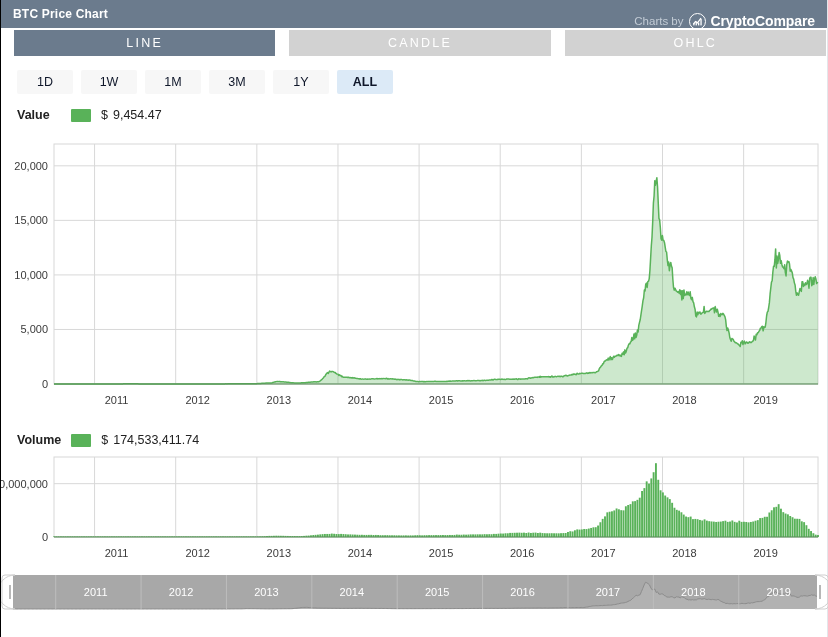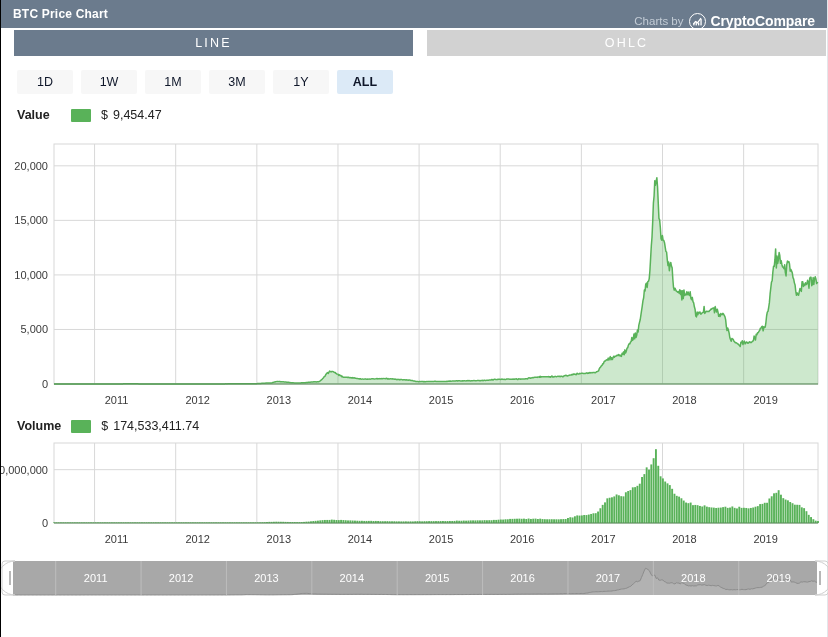--- a/index.html
+++ b/index.html
@@ -103,20 +103,23 @@
           <rect x="8.4" y="3" width="1.3" height="6.4" fill="#ffffff"></rect>
         </svg>
       </span>
       <span class="logo-word">CryptoCompare</span>
     </div>
   </div>
 
   <div class="tabs">
     <div class="tab active">
       <span>LINE</span>
+    </div>
+    <div class="tab">
+      <span>CANDLE</span>
     </div>
     <div class="tab">
       <span>OHLC</span>
     </div>
   </div>
 
   <div class="ranges">
     <button class="range-btn">1D</button>
     <button class="range-btn">1W</button>
     <button class="range-btn">1M</button>
@@ -163,21 +166,21 @@
         <line x1="661.4955752212389" y1="22" x2="661.4955752212389" y2="262" stroke="#d8d8d8" stroke-width="1"></line>
         <text x="683.4955752212389" y="282" text-anchor="middle" class="axis-label">2018</text>
         <line x1="742.6283185840707" y1="22" x2="742.6283185840707" y2="262" stroke="#d8d8d8" stroke-width="1"></line>
         <text x="764.6283185840707" y="282" text-anchor="middle" class="axis-label">2019</text>
         <path d="M53.00 262.00 L53.69 262.00 L54.39 262.00 L55.08 262.00 L55.78 262.00 L56.47 262.00 L57.17 262.00 L57.86 262.00 L58.56 262.00 L59.25 262.00 L59.95 262.00 L60.64 262.00 L61.33 262.00 L62.03 262.00 L62.72 262.00 L63.42 262.00 L64.11 262.00 L64.81 262.00 L65.50 262.00 L66.20 262.00 L66.89 262.00 L67.59 262.00 L68.28 262.00 L68.97 262.00 L69.67 262.00 L70.36 262.00 L71.06 262.00 L71.75 262.00 L72.45 262.00 L73.14 262.00 L73.84 262.00 L74.53 262.00 L75.23 262.00 L75.92 262.00 L76.61 262.00 L77.31 262.00 L78.00 262.00 L78.70 262.00 L79.39 262.00 L80.09 262.00 L80.78 262.00 L81.48 262.00 L82.17 262.00 L82.87 262.00 L83.56 262.00 L84.25 262.00 L84.95 262.00 L85.64 262.00 L86.34 262.00 L87.03 262.00 L87.73 262.00 L88.42 262.00 L89.12 262.00 L89.81 262.00 L90.51 262.00 L91.20 262.00 L91.89 262.00 L92.59 262.00 L93.28 262.00 L93.98 262.00 L94.67 262.00 L95.37 262.00 L96.06 262.00 L96.76 262.00 L97.45 262.00 L98.15 261.99 L98.84 261.99 L99.53 261.99 L100.23 261.99 L100.92 261.99 L101.62 261.99 L102.31 261.99 L103.01 261.99 L103.70 261.99 L104.40 261.99 L105.09 261.99 L105.79 261.99 L106.48 261.99 L107.17 261.99 L107.87 261.99 L108.56 261.99 L109.26 261.99 L109.95 261.98 L110.65 261.98 L111.34 261.98 L112.04 261.98 L112.73 261.98 L113.43 261.98 L114.12 261.98 L114.81 261.98 L115.51 261.98 L116.20 261.97 L116.90 261.96 L117.59 261.95 L118.29 261.94 L118.98 261.93 L119.68 261.91 L120.37 261.90 L121.07 261.89 L121.76 261.88 L122.45 261.87 L123.15 261.85 L123.84 261.85 L124.54 261.83 L125.23 261.81 L125.93 261.82 L126.62 261.82 L127.32 261.82 L128.01 261.81 L128.71 261.81 L129.40 261.82 L130.09 261.82 L130.79 261.82 L131.48 261.83 L132.18 261.84 L132.87 261.84 L133.57 261.84 L134.26 261.85 L134.96 261.86 L135.65 261.87 L136.35 261.86 L137.04 261.87 L137.73 261.89 L138.43 261.89 L139.12 261.89 L139.82 261.90 L140.51 261.91 L141.21 261.92 L141.90 261.92 L142.60 261.92 L143.29 261.93 L143.99 261.93 L144.68 261.94 L145.37 261.94 L146.07 261.94 L146.76 261.95 L147.46 261.95 L148.15 261.94 L148.85 261.95 L149.54 261.95 L150.24 261.95 L150.93 261.95 L151.63 261.95 L152.32 261.95 L153.01 261.95 L153.71 261.95 L154.40 261.95 L155.10 261.95 L155.79 261.95 L156.49 261.95 L157.18 261.95 L157.88 261.95 L158.57 261.95 L159.27 261.95 L159.96 261.95 L160.65 261.96 L161.35 261.95 L162.04 261.95 L162.74 261.95 L163.43 261.96 L164.13 261.96 L164.82 261.96 L165.52 261.96 L166.21 261.96 L166.91 261.96 L167.60 261.96 L168.29 261.96 L168.99 261.96 L169.68 261.96 L170.38 261.96 L171.07 261.96 L171.77 261.96 L172.46 261.96 L173.16 261.96 L173.85 261.95 L174.55 261.95 L175.24 261.96 L175.93 261.95 L176.63 261.95 L177.32 261.95 L178.02 261.95 L178.71 261.95 L179.41 261.95 L180.10 261.95 L180.80 261.95 L181.49 261.95 L182.19 261.95 L182.88 261.95 L183.57 261.95 L184.27 261.95 L184.96 261.95 L185.66 261.95 L186.35 261.95 L187.05 261.95 L187.74 261.95 L188.44 261.95 L189.13 261.95 L189.83 261.94 L190.52 261.94 L191.21 261.94 L191.91 261.94 L192.60 261.94 L193.30 261.94 L193.99 261.94 L194.69 261.94 L195.38 261.94 L196.08 261.94 L196.77 261.94 L197.47 261.93 L198.16 261.94 L198.85 261.93 L199.55 261.94 L200.24 261.94 L200.94 261.94 L201.63 261.94 L202.33 261.93 L203.02 261.93 L203.72 261.93 L204.41 261.93 L205.11 261.93 L205.80 261.93 L206.49 261.93 L207.19 261.93 L207.88 261.92 L208.58 261.93 L209.27 261.93 L209.97 261.92 L210.66 261.93 L211.36 261.92 L212.05 261.92 L212.75 261.92 L213.44 261.92 L214.13 261.92 L214.83 261.91 L215.52 261.91 L216.22 261.91 L216.91 261.91 L217.61 261.90 L218.30 261.90 L219.00 261.89 L219.69 261.89 L220.39 261.88 L221.08 261.88 L221.77 261.88 L222.47 261.88 L223.16 261.88 L223.86 261.88 L224.55 261.87 L225.25 261.87 L225.94 261.88 L226.64 261.87 L227.33 261.87 L228.03 261.87 L228.72 261.87 L229.41 261.87 L230.11 261.87 L230.80 261.86 L231.50 261.87 L232.19 261.87 L232.89 261.87 L233.58 261.86 L234.28 261.87 L234.97 261.87 L235.67 261.87 L236.36 261.87 L237.05 261.86 L237.75 261.86 L238.44 261.86 L239.14 261.86 L239.83 261.86 L240.53 261.86 L241.22 261.86 L241.92 261.86 L242.61 261.86 L243.31 261.85 L244.00 261.85 L244.69 261.86 L245.39 261.86 L246.08 261.85 L246.78 261.86 L247.47 261.86 L248.17 261.85 L248.86 261.86 L249.56 261.85 L250.25 261.85 L250.95 261.83 L251.64 261.81 L252.33 261.79 L253.03 261.77 L253.72 261.73 L254.42 261.70 L255.11 261.69 L255.81 261.65 L256.50 261.58 L257.20 261.58 L257.89 261.55 L258.59 261.45 L259.28 261.44 L259.97 261.39 L260.67 261.35 L261.36 261.32 L262.06 261.26 L262.75 261.22 L263.45 261.19 L264.14 261.18 L264.84 261.10 L265.53 261.09 L266.23 261.03 L266.92 261.09 L267.61 261.02 L268.31 261.06 L269.00 261.06 L269.70 261.09 L270.39 260.90 L271.09 260.75 L271.78 260.51 L272.48 260.33 L273.17 260.09 L273.87 259.91 L274.56 259.71 L275.25 259.62 L275.95 259.48 L276.64 259.45 L277.34 259.62 L278.03 259.43 L278.73 259.54 L279.42 259.81 L280.12 259.77 L280.81 259.83 L281.51 259.86 L282.20 259.70 L282.89 259.90 L283.59 259.91 L284.28 260.07 L284.98 260.09 L285.67 260.20 L286.37 260.20 L287.06 260.28 L287.76 260.34 L288.45 260.40 L289.15 260.61 L289.84 260.64 L290.53 260.69 L291.23 260.81 L291.92 260.71 L292.62 260.87 L293.31 260.91 L294.01 260.94 L294.70 260.90 L295.40 260.98 L296.09 260.99 L296.79 260.95 L297.48 260.95 L298.17 260.93 L298.87 260.93 L299.56 260.88 L300.26 260.84 L300.95 260.79 L301.65 260.83 L302.34 260.79 L303.04 260.66 L303.73 260.66 L304.43 260.69 L305.12 260.51 L305.81 260.48 L306.51 260.46 L307.20 260.28 L307.90 260.31 L308.59 260.26 L309.29 260.15 L309.98 260.08 L310.68 260.11 L311.37 260.07 L312.07 259.98 L312.76 259.86 L313.45 259.82 L314.15 259.88 L314.84 259.68 L315.54 260.00 L316.23 259.85 L316.93 259.67 L317.62 259.81 L318.32 259.39 L319.01 259.06 L319.71 258.40 L320.40 257.92 L321.09 257.29 L321.79 256.40 L322.48 255.67 L323.18 254.70 L323.87 254.26 L324.57 253.01 L325.26 251.94 L325.96 251.10 L326.65 250.64 L327.35 251.50 L328.04 249.99 L328.73 249.06 L329.43 249.51 L330.12 249.96 L330.82 249.47 L331.51 249.39 L332.21 249.64 L332.90 250.05 L333.60 250.51 L334.29 250.46 L334.99 251.47 L335.68 251.92 L336.37 252.12 L337.07 252.21 L337.76 253.49 L338.46 252.78 L339.15 253.51 L339.85 253.46 L340.54 254.72 L341.24 254.23 L341.93 255.14 L342.63 255.20 L343.32 255.29 L344.01 255.25 L344.71 255.26 L345.40 255.18 L346.10 255.30 L346.79 255.56 L347.49 255.26 L348.18 255.56 L348.88 255.86 L349.57 255.60 L350.27 255.74 L350.96 256.03 L351.65 255.60 L352.35 256.07 L353.04 255.76 L353.74 255.99 L354.43 256.27 L355.13 256.35 L355.82 256.55 L356.52 256.58 L357.21 256.66 L357.91 256.68 L358.60 257.03 L359.29 256.80 L359.99 257.05 L360.68 257.13 L361.38 256.95 L362.07 257.09 L362.77 257.13 L363.46 257.06 L364.16 256.87 L364.85 257.12 L365.55 257.13 L366.24 257.10 L366.93 257.23 L367.63 257.12 L368.32 257.09 L369.02 257.15 L369.71 257.12 L370.41 256.87 L371.10 256.82 L371.80 256.77 L372.49 256.84 L373.19 257.11 L373.88 256.89 L374.57 256.86 L375.27 256.70 L375.96 256.50 L376.66 256.91 L377.35 256.77 L378.05 256.81 L378.74 256.59 L379.44 256.67 L380.13 256.67 L380.83 256.57 L381.52 256.70 L382.21 256.62 L382.91 256.44 L383.60 256.63 L384.30 256.72 L384.99 256.44 L385.69 256.24 L386.38 257.03 L387.08 256.53 L387.77 257.04 L388.47 257.00 L389.16 256.83 L389.85 256.70 L390.55 256.88 L391.24 256.82 L391.94 257.06 L392.63 257.10 L393.33 257.20 L394.02 257.08 L394.72 257.13 L395.41 257.54 L396.11 257.70 L396.80 257.30 L397.49 257.45 L398.19 257.50 L398.88 257.91 L399.58 257.45 L400.27 257.61 L400.97 257.57 L401.66 257.91 L402.36 257.71 L403.05 257.84 L403.75 257.79 L404.44 257.93 L405.13 257.79 L405.83 258.02 L406.52 258.05 L407.22 258.18 L407.91 257.93 L408.61 258.01 L409.30 258.14 L410.00 258.45 L410.69 258.50 L411.39 258.55 L412.08 258.86 L412.77 259.07 L413.47 259.07 L414.16 259.24 L414.86 259.40 L415.55 259.39 L416.25 259.49 L416.94 259.60 L417.64 259.65 L418.33 259.52 L419.03 259.46 L419.72 259.64 L420.41 259.48 L421.11 259.45 L421.80 259.46 L422.50 259.77 L423.19 259.60 L423.89 259.67 L424.58 259.66 L425.28 259.51 L425.97 259.63 L426.67 259.50 L427.36 259.58 L428.05 259.52 L428.75 259.48 L429.44 259.59 L430.14 259.53 L430.83 259.38 L431.53 259.50 L432.22 259.53 L432.92 259.51 L433.61 259.35 L434.31 259.32 L435.00 259.57 L435.69 259.43 L436.39 259.60 L437.08 259.56 L437.78 259.52 L438.47 259.46 L439.17 259.50 L439.86 259.52 L440.56 259.46 L441.25 259.53 L441.95 259.48 L442.64 259.56 L443.33 259.53 L444.03 259.37 L444.72 259.59 L445.42 259.33 L446.11 259.47 L446.81 259.29 L447.50 259.33 L448.20 259.06 L448.89 259.23 L449.59 259.11 L450.28 259.13 L450.97 259.12 L451.67 259.07 L452.36 258.99 L453.06 259.02 L453.75 258.98 L454.45 258.89 L455.14 258.82 L455.84 258.75 L456.53 259.06 L457.23 258.78 L457.92 258.65 L458.61 258.70 L459.31 258.89 L460.00 259.03 L460.70 259.00 L461.39 258.79 L462.09 258.91 L462.78 258.81 L463.48 258.82 L464.17 258.87 L464.87 258.90 L465.56 258.77 L466.25 258.74 L466.95 258.57 L467.64 258.70 L468.34 258.62 L469.03 258.85 L469.73 258.93 L470.42 258.77 L471.12 258.77 L471.81 258.86 L472.51 258.58 L473.20 258.59 L473.89 258.64 L474.59 258.71 L475.28 258.64 L475.98 258.60 L476.67 258.54 L477.37 258.61 L478.06 258.51 L478.76 258.75 L479.45 258.78 L480.15 258.44 L480.84 258.42 L481.53 258.35 L482.23 258.71 L482.92 258.27 L483.62 258.35 L484.31 258.45 L485.01 258.40 L485.70 258.21 L486.40 258.16 L487.09 258.22 L487.79 258.18 L488.48 257.88 L489.17 258.02 L489.87 258.10 L490.56 257.57 L491.26 257.45 L491.95 258.07 L492.65 257.58 L493.34 257.21 L494.04 257.29 L494.73 257.49 L495.43 257.63 L496.12 257.37 L496.81 257.40 L497.51 257.26 L498.20 257.34 L498.90 257.37 L499.59 257.44 L500.29 257.19 L500.98 257.07 L501.68 257.25 L502.37 257.41 L503.07 257.16 L503.76 257.44 L504.45 257.50 L505.15 257.26 L505.84 256.93 L506.54 256.99 L507.23 257.07 L507.93 257.12 L508.62 257.18 L509.32 257.22 L510.01 257.17 L510.71 257.23 L511.40 257.12 L512.09 257.13 L512.79 257.05 L513.48 257.25 L514.18 257.03 L514.87 256.95 L515.57 256.85 L516.26 257.43 L516.96 257.50 L517.65 256.79 L518.35 257.03 L519.04 256.90 L519.73 257.26 L520.43 256.94 L521.12 257.11 L521.82 257.06 L522.51 256.90 L523.21 256.98 L523.90 257.00 L524.60 256.64 L525.29 256.85 L525.99 256.81 L526.68 256.92 L527.37 255.87 L528.07 255.78 L528.76 255.89 L529.46 256.28 L530.15 255.98 L530.85 255.84 L531.54 255.61 L532.24 255.72 L532.93 255.40 L533.63 255.30 L534.32 255.35 L535.01 255.19 L535.71 255.13 L536.40 255.39 L537.10 254.92 L537.79 254.96 L538.49 255.19 L539.18 254.31 L539.88 255.23 L540.57 254.82 L541.27 254.63 L541.96 254.85 L542.65 254.86 L543.35 254.75 L544.04 254.84 L544.74 254.69 L545.43 254.69 L546.13 254.65 L546.82 254.73 L547.52 254.55 L548.21 255.01 L548.91 254.68 L549.60 255.21 L550.29 254.49 L550.99 253.93 L551.68 255.08 L552.38 254.99 L553.07 254.56 L553.77 254.64 L554.46 254.34 L555.16 254.67 L555.85 254.63 L556.55 254.36 L557.24 254.26 L557.93 254.42 L558.63 254.29 L559.32 254.64 L560.02 254.14 L560.71 254.13 L561.41 254.64 L562.10 254.78 L562.80 254.05 L563.49 253.81 L564.19 253.48 L564.88 253.36 L565.57 253.49 L566.27 254.08 L566.96 253.68 L567.66 253.42 L568.35 253.25 L569.05 253.08 L569.74 253.12 L570.44 252.94 L571.13 252.37 L571.83 252.80 L572.52 251.96 L573.21 252.34 L573.91 251.90 L574.60 252.63 L575.30 252.72 L575.99 251.19 L576.69 251.62 L577.38 252.07 L578.08 252.00 L578.77 251.32 L579.47 251.64 L580.16 251.33 L580.85 251.34 L581.55 251.30 L582.24 251.51 L582.94 251.44 L583.63 251.46 L584.33 251.46 L585.02 251.16 L585.72 250.87 L586.41 251.37 L587.11 250.97 L587.80 251.17 L588.49 250.44 L589.19 251.06 L589.88 250.43 L590.58 250.87 L591.27 250.75 L591.97 250.50 L592.66 250.53 L593.36 250.49 L594.05 250.68 L594.75 250.43 L595.44 249.75 L596.13 249.54 L596.83 249.23 L597.52 248.90 L598.22 246.97 L598.91 245.74 L599.61 245.01 L600.30 243.94 L601.00 243.46 L601.69 241.71 L602.39 241.76 L603.08 239.81 L603.77 239.01 L604.47 238.89 L605.16 238.05 L605.86 237.69 L606.55 237.94 L607.25 236.13 L607.94 237.97 L608.64 236.22 L609.33 234.60 L610.03 237.76 L610.72 235.83 L611.41 237.54 L612.11 235.43 L612.80 234.21 L613.50 235.19 L614.19 234.18 L614.89 234.21 L615.58 233.47 L616.28 233.20 L616.97 233.47 L617.67 232.58 L618.36 233.82 L619.05 232.96 L619.75 234.04 L620.44 234.44 L621.14 231.16 L621.83 232.28 L622.53 229.86 L623.22 232.71 L623.92 227.87 L624.61 230.91 L625.31 229.18 L626.00 226.21 L626.69 225.79 L627.39 223.25 L628.08 221.68 L628.78 221.90 L629.47 220.11 L630.17 219.52 L630.86 215.45 L631.56 218.38 L632.25 217.16 L632.95 212.00 L633.64 216.81 L634.33 210.98 L635.03 215.40 L635.72 213.36 L636.42 207.92 L637.11 209.95 L637.81 203.42 L638.50 200.35 L639.20 197.75 L639.89 193.06 L640.59 188.39 L641.28 183.80 L641.97 178.65 L642.67 175.80 L643.36 168.04 L644.06 168.83 L644.75 162.14 L645.45 161.11 L646.14 165.40 L646.84 159.48 L647.53 159.36 L648.23 156.60 L648.92 148.49 L649.61 136.38 L650.31 124.03 L651.00 115.31 L651.70 99.85 L652.39 81.18 L653.09 74.05 L653.78 58.64 L654.48 63.23 L655.17 59.04 L655.87 55.76 L656.56 65.07 L657.25 80.86 L657.95 96.42 L658.64 97.93 L659.34 105.50 L660.03 116.68 L660.73 118.23 L661.42 113.53 L662.12 118.26 L662.81 118.54 L663.51 120.73 L664.20 125.23 L664.89 129.50 L665.59 130.01 L666.28 137.63 L666.98 143.61 L667.67 140.10 L668.37 148.64 L669.06 142.96 L669.76 140.51 L670.45 144.09 L671.15 145.89 L671.84 157.27 L672.53 165.46 L673.23 168.13 L673.92 166.18 L674.62 167.65 L675.31 169.05 L676.01 169.48 L676.70 170.22 L677.40 169.63 L678.09 171.20 L678.79 167.64 L679.48 172.39 L680.17 168.68 L680.87 178.02 L681.56 168.75 L682.26 176.60 L682.95 167.97 L683.65 173.42 L684.34 172.28 L685.04 172.91 L685.73 169.86 L686.43 172.69 L687.12 169.92 L687.81 172.65 L688.51 173.41 L689.20 169.72 L689.90 176.30 L690.59 177.71 L691.29 175.38 L691.98 179.58 L692.68 180.94 L693.37 184.76 L694.07 187.19 L694.76 193.96 L695.45 194.85 L696.15 190.02 L696.84 192.82 L697.54 190.39 L698.23 190.98 L698.93 189.93 L699.62 192.00 L700.32 191.89 L701.01 190.92 L701.71 190.55 L702.40 190.25 L703.09 184.43 L703.79 191.45 L704.48 190.14 L705.18 189.47 L705.87 189.25 L706.57 189.43 L707.26 189.45 L707.96 189.51 L708.65 188.45 L709.35 188.06 L710.04 187.02 L710.73 187.17 L711.43 186.21 L712.12 186.15 L712.82 185.87 L713.51 190.79 L714.21 184.56 L714.90 188.00 L715.60 189.94 L716.29 187.16 L716.99 190.10 L717.68 194.32 L718.37 192.38 L719.07 194.56 L719.76 191.56 L720.46 192.47 L721.15 192.68 L721.85 191.32 L722.54 192.10 L723.24 193.40 L723.93 194.66 L724.63 197.70 L725.32 204.31 L726.01 208.52 L726.71 206.07 L727.40 208.00 L728.10 210.95 L728.79 215.49 L729.49 217.55 L730.18 219.29 L730.88 216.45 L731.57 216.82 L732.27 217.45 L732.96 219.27 L733.65 219.83 L734.35 220.70 L735.04 220.69 L735.74 221.09 L736.43 221.82 L737.13 221.99 L737.82 222.95 L738.52 223.36 L739.21 224.53 L739.91 220.20 L740.60 220.71 L741.29 218.77 L741.99 222.58 L742.68 220.09 L743.38 219.16 L744.07 221.89 L744.77 221.22 L745.46 219.99 L746.16 220.33 L746.85 221.16 L747.55 221.06 L748.24 219.83 L748.93 219.89 L749.63 220.61 L750.32 220.51 L751.02 219.77 L751.71 219.12 L752.41 218.61 L753.10 214.01 L753.80 215.81 L754.49 217.97 L755.19 212.27 L755.88 212.73 L756.57 210.73 L757.27 210.77 L757.96 209.21 L758.66 208.47 L759.35 206.20 L760.05 206.21 L760.74 204.62 L761.44 204.30 L762.13 208.81 L762.83 204.81 L763.52 205.49 L764.21 205.11 L764.91 200.52 L765.60 194.00 L766.30 190.15 L766.99 189.27 L767.69 185.51 L768.38 180.66 L769.08 172.19 L769.77 166.21 L770.47 160.12 L771.16 158.78 L771.85 150.09 L772.55 144.25 L773.24 144.31 L773.94 137.44 L774.63 126.89 L775.33 146.03 L776.02 134.09 L776.72 141.39 L777.41 137.78 L778.11 130.52 L778.80 133.46 L779.49 141.33 L780.19 138.62 L780.88 142.45 L781.58 145.03 L782.27 145.18 L782.97 146.65 L783.66 142.81 L784.36 150.71 L785.05 153.90 L785.75 142.54 L786.44 139.07 L787.13 140.20 L787.83 139.45 L788.52 142.00 L789.22 149.14 L789.91 147.48 L790.61 149.15 L791.30 150.90 L792.00 155.67 L792.69 157.04 L793.39 160.87 L794.08 162.99 L794.77 169.34 L795.47 173.32 L796.16 170.85 L796.86 172.57 L797.55 173.31 L798.25 169.97 L798.94 166.60 L799.64 167.09 L800.33 169.37 L801.03 159.78 L801.72 159.65 L802.41 164.47 L803.11 162.12 L803.80 163.54 L804.50 160.80 L805.19 162.54 L805.89 161.98 L806.58 158.29 L807.28 160.56 L807.97 166.25 L808.67 156.44 L809.36 155.20 L810.05 155.30 L810.75 163.65 L811.44 162.17 L812.14 155.62 L812.83 162.51 L813.53 156.88 L814.22 154.72 L814.92 156.93 L815.61 161.54 L816.31 160.58 L817.00 160.97 L817.00 262 L53.00 262 Z" fill="rgba(89,178,89,0.30)" stroke="none"></path>
         <path d="M53.00 262.00 L53.69 262.00 L54.39 262.00 L55.08 262.00 L55.78 262.00 L56.47 262.00 L57.17 262.00 L57.86 262.00 L58.56 262.00 L59.25 262.00 L59.95 262.00 L60.64 262.00 L61.33 262.00 L62.03 262.00 L62.72 262.00 L63.42 262.00 L64.11 262.00 L64.81 262.00 L65.50 262.00 L66.20 262.00 L66.89 262.00 L67.59 262.00 L68.28 262.00 L68.97 262.00 L69.67 262.00 L70.36 262.00 L71.06 262.00 L71.75 262.00 L72.45 262.00 L73.14 262.00 L73.84 262.00 L74.53 262.00 L75.23 262.00 L75.92 262.00 L76.61 262.00 L77.31 262.00 L78.00 262.00 L78.70 262.00 L79.39 262.00 L80.09 262.00 L80.78 262.00 L81.48 262.00 L82.17 262.00 L82.87 262.00 L83.56 262.00 L84.25 262.00 L84.95 262.00 L85.64 262.00 L86.34 262.00 L87.03 262.00 L87.73 262.00 L88.42 262.00 L89.12 262.00 L89.81 262.00 L90.51 262.00 L91.20 262.00 L91.89 262.00 L92.59 262.00 L93.28 262.00 L93.98 262.00 L94.67 262.00 L95.37 262.00 L96.06 262.00 L96.76 262.00 L97.45 262.00 L98.15 261.99 L98.84 261.99 L99.53 261.99 L100.23 261.99 L100.92 261.99 L101.62 261.99 L102.31 261.99 L103.01 261.99 L103.70 261.99 L104.40 261.99 L105.09 261.99 L105.79 261.99 L106.48 261.99 L107.17 261.99 L107.87 261.99 L108.56 261.99 L109.26 261.99 L109.95 261.98 L110.65 261.98 L111.34 261.98 L112.04 261.98 L112.73 261.98 L113.43 261.98 L114.12 261.98 L114.81 261.98 L115.51 261.98 L116.20 261.97 L116.90 261.96 L117.59 261.95 L118.29 261.94 L118.98 261.93 L119.68 261.91 L120.37 261.90 L121.07 261.89 L121.76 261.88 L122.45 261.87 L123.15 261.85 L123.84 261.85 L124.54 261.83 L125.23 261.81 L125.93 261.82 L126.62 261.82 L127.32 261.82 L128.01 261.81 L128.71 261.81 L129.40 261.82 L130.09 261.82 L130.79 261.82 L131.48 261.83 L132.18 261.84 L132.87 261.84 L133.57 261.84 L134.26 261.85 L134.96 261.86 L135.65 261.87 L136.35 261.86 L137.04 261.87 L137.73 261.89 L138.43 261.89 L139.12 261.89 L139.82 261.90 L140.51 261.91 L141.21 261.92 L141.90 261.92 L142.60 261.92 L143.29 261.93 L143.99 261.93 L144.68 261.94 L145.37 261.94 L146.07 261.94 L146.76 261.95 L147.46 261.95 L148.15 261.94 L148.85 261.95 L149.54 261.95 L150.24 261.95 L150.93 261.95 L151.63 261.95 L152.32 261.95 L153.01 261.95 L153.71 261.95 L154.40 261.95 L155.10 261.95 L155.79 261.95 L156.49 261.95 L157.18 261.95 L157.88 261.95 L158.57 261.95 L159.27 261.95 L159.96 261.95 L160.65 261.96 L161.35 261.95 L162.04 261.95 L162.74 261.95 L163.43 261.96 L164.13 261.96 L164.82 261.96 L165.52 261.96 L166.21 261.96 L166.91 261.96 L167.60 261.96 L168.29 261.96 L168.99 261.96 L169.68 261.96 L170.38 261.96 L171.07 261.96 L171.77 261.96 L172.46 261.96 L173.16 261.96 L173.85 261.95 L174.55 261.95 L175.24 261.96 L175.93 261.95 L176.63 261.95 L177.32 261.95 L178.02 261.95 L178.71 261.95 L179.41 261.95 L180.10 261.95 L180.80 261.95 L181.49 261.95 L182.19 261.95 L182.88 261.95 L183.57 261.95 L184.27 261.95 L184.96 261.95 L185.66 261.95 L186.35 261.95 L187.05 261.95 L187.74 261.95 L188.44 261.95 L189.13 261.95 L189.83 261.94 L190.52 261.94 L191.21 261.94 L191.91 261.94 L192.60 261.94 L193.30 261.94 L193.99 261.94 L194.69 261.94 L195.38 261.94 L196.08 261.94 L196.77 261.94 L197.47 261.93 L198.16 261.94 L198.85 261.93 L199.55 261.94 L200.24 261.94 L200.94 261.94 L201.63 261.94 L202.33 261.93 L203.02 261.93 L203.72 261.93 L204.41 261.93 L205.11 261.93 L205.80 261.93 L206.49 261.93 L207.19 261.93 L207.88 261.92 L208.58 261.93 L209.27 261.93 L209.97 261.92 L210.66 261.93 L211.36 261.92 L212.05 261.92 L212.75 261.92 L213.44 261.92 L214.13 261.92 L214.83 261.91 L215.52 261.91 L216.22 261.91 L216.91 261.91 L217.61 261.90 L218.30 261.90 L219.00 261.89 L219.69 261.89 L220.39 261.88 L221.08 261.88 L221.77 261.88 L222.47 261.88 L223.16 261.88 L223.86 261.88 L224.55 261.87 L225.25 261.87 L225.94 261.88 L226.64 261.87 L227.33 261.87 L228.03 261.87 L228.72 261.87 L229.41 261.87 L230.11 261.87 L230.80 261.86 L231.50 261.87 L232.19 261.87 L232.89 261.87 L233.58 261.86 L234.28 261.87 L234.97 261.87 L235.67 261.87 L236.36 261.87 L237.05 261.86 L237.75 261.86 L238.44 261.86 L239.14 261.86 L239.83 261.86 L240.53 261.86 L241.22 261.86 L241.92 261.86 L242.61 261.86 L243.31 261.85 L244.00 261.85 L244.69 261.86 L245.39 261.86 L246.08 261.85 L246.78 261.86 L247.47 261.86 L248.17 261.85 L248.86 261.86 L249.56 261.85 L250.25 261.85 L250.95 261.83 L251.64 261.81 L252.33 261.79 L253.03 261.77 L253.72 261.73 L254.42 261.70 L255.11 261.69 L255.81 261.65 L256.50 261.58 L257.20 261.58 L257.89 261.55 L258.59 261.45 L259.28 261.44 L259.97 261.39 L260.67 261.35 L261.36 261.32 L262.06 261.26 L262.75 261.22 L263.45 261.19 L264.14 261.18 L264.84 261.10 L265.53 261.09 L266.23 261.03 L266.92 261.09 L267.61 261.02 L268.31 261.06 L269.00 261.06 L269.70 261.09 L270.39 260.90 L271.09 260.75 L271.78 260.51 L272.48 260.33 L273.17 260.09 L273.87 259.91 L274.56 259.71 L275.25 259.62 L275.95 259.48 L276.64 259.45 L277.34 259.62 L278.03 259.43 L278.73 259.54 L279.42 259.81 L280.12 259.77 L280.81 259.83 L281.51 259.86 L282.20 259.70 L282.89 259.90 L283.59 259.91 L284.28 260.07 L284.98 260.09 L285.67 260.20 L286.37 260.20 L287.06 260.28 L287.76 260.34 L288.45 260.40 L289.15 260.61 L289.84 260.64 L290.53 260.69 L291.23 260.81 L291.92 260.71 L292.62 260.87 L293.31 260.91 L294.01 260.94 L294.70 260.90 L295.40 260.98 L296.09 260.99 L296.79 260.95 L297.48 260.95 L298.17 260.93 L298.87 260.93 L299.56 260.88 L300.26 260.84 L300.95 260.79 L301.65 260.83 L302.34 260.79 L303.04 260.66 L303.73 260.66 L304.43 260.69 L305.12 260.51 L305.81 260.48 L306.51 260.46 L307.20 260.28 L307.90 260.31 L308.59 260.26 L309.29 260.15 L309.98 260.08 L310.68 260.11 L311.37 260.07 L312.07 259.98 L312.76 259.86 L313.45 259.82 L314.15 259.88 L314.84 259.68 L315.54 260.00 L316.23 259.85 L316.93 259.67 L317.62 259.81 L318.32 259.39 L319.01 259.06 L319.71 258.40 L320.40 257.92 L321.09 257.29 L321.79 256.40 L322.48 255.67 L323.18 254.70 L323.87 254.26 L324.57 253.01 L325.26 251.94 L325.96 251.10 L326.65 250.64 L327.35 251.50 L328.04 249.99 L328.73 249.06 L329.43 249.51 L330.12 249.96 L330.82 249.47 L331.51 249.39 L332.21 249.64 L332.90 250.05 L333.60 250.51 L334.29 250.46 L334.99 251.47 L335.68 251.92 L336.37 252.12 L337.07 252.21 L337.76 253.49 L338.46 252.78 L339.15 253.51 L339.85 253.46 L340.54 254.72 L341.24 254.23 L341.93 255.14 L342.63 255.20 L343.32 255.29 L344.01 255.25 L344.71 255.26 L345.40 255.18 L346.10 255.30 L346.79 255.56 L347.49 255.26 L348.18 255.56 L348.88 255.86 L349.57 255.60 L350.27 255.74 L350.96 256.03 L351.65 255.60 L352.35 256.07 L353.04 255.76 L353.74 255.99 L354.43 256.27 L355.13 256.35 L355.82 256.55 L356.52 256.58 L357.21 256.66 L357.91 256.68 L358.60 257.03 L359.29 256.80 L359.99 257.05 L360.68 257.13 L361.38 256.95 L362.07 257.09 L362.77 257.13 L363.46 257.06 L364.16 256.87 L364.85 257.12 L365.55 257.13 L366.24 257.10 L366.93 257.23 L367.63 257.12 L368.32 257.09 L369.02 257.15 L369.71 257.12 L370.41 256.87 L371.10 256.82 L371.80 256.77 L372.49 256.84 L373.19 257.11 L373.88 256.89 L374.57 256.86 L375.27 256.70 L375.96 256.50 L376.66 256.91 L377.35 256.77 L378.05 256.81 L378.74 256.59 L379.44 256.67 L380.13 256.67 L380.83 256.57 L381.52 256.70 L382.21 256.62 L382.91 256.44 L383.60 256.63 L384.30 256.72 L384.99 256.44 L385.69 256.24 L386.38 257.03 L387.08 256.53 L387.77 257.04 L388.47 257.00 L389.16 256.83 L389.85 256.70 L390.55 256.88 L391.24 256.82 L391.94 257.06 L392.63 257.10 L393.33 257.20 L394.02 257.08 L394.72 257.13 L395.41 257.54 L396.11 257.70 L396.80 257.30 L397.49 257.45 L398.19 257.50 L398.88 257.91 L399.58 257.45 L400.27 257.61 L400.97 257.57 L401.66 257.91 L402.36 257.71 L403.05 257.84 L403.75 257.79 L404.44 257.93 L405.13 257.79 L405.83 258.02 L406.52 258.05 L407.22 258.18 L407.91 257.93 L408.61 258.01 L409.30 258.14 L410.00 258.45 L410.69 258.50 L411.39 258.55 L412.08 258.86 L412.77 259.07 L413.47 259.07 L414.16 259.24 L414.86 259.40 L415.55 259.39 L416.25 259.49 L416.94 259.60 L417.64 259.65 L418.33 259.52 L419.03 259.46 L419.72 259.64 L420.41 259.48 L421.11 259.45 L421.80 259.46 L422.50 259.77 L423.19 259.60 L423.89 259.67 L424.58 259.66 L425.28 259.51 L425.97 259.63 L426.67 259.50 L427.36 259.58 L428.05 259.52 L428.75 259.48 L429.44 259.59 L430.14 259.53 L430.83 259.38 L431.53 259.50 L432.22 259.53 L432.92 259.51 L433.61 259.35 L434.31 259.32 L435.00 259.57 L435.69 259.43 L436.39 259.60 L437.08 259.56 L437.78 259.52 L438.47 259.46 L439.17 259.50 L439.86 259.52 L440.56 259.46 L441.25 259.53 L441.95 259.48 L442.64 259.56 L443.33 259.53 L444.03 259.37 L444.72 259.59 L445.42 259.33 L446.11 259.47 L446.81 259.29 L447.50 259.33 L448.20 259.06 L448.89 259.23 L449.59 259.11 L450.28 259.13 L450.97 259.12 L451.67 259.07 L452.36 258.99 L453.06 259.02 L453.75 258.98 L454.45 258.89 L455.14 258.82 L455.84 258.75 L456.53 259.06 L457.23 258.78 L457.92 258.65 L458.61 258.70 L459.31 258.89 L460.00 259.03 L460.70 259.00 L461.39 258.79 L462.09 258.91 L462.78 258.81 L463.48 258.82 L464.17 258.87 L464.87 258.90 L465.56 258.77 L466.25 258.74 L466.95 258.57 L467.64 258.70 L468.34 258.62 L469.03 258.85 L469.73 258.93 L470.42 258.77 L471.12 258.77 L471.81 258.86 L472.51 258.58 L473.20 258.59 L473.89 258.64 L474.59 258.71 L475.28 258.64 L475.98 258.60 L476.67 258.54 L477.37 258.61 L478.06 258.51 L478.76 258.75 L479.45 258.78 L480.15 258.44 L480.84 258.42 L481.53 258.35 L482.23 258.71 L482.92 258.27 L483.62 258.35 L484.31 258.45 L485.01 258.40 L485.70 258.21 L486.40 258.16 L487.09 258.22 L487.79 258.18 L488.48 257.88 L489.17 258.02 L489.87 258.10 L490.56 257.57 L491.26 257.45 L491.95 258.07 L492.65 257.58 L493.34 257.21 L494.04 257.29 L494.73 257.49 L495.43 257.63 L496.12 257.37 L496.81 257.40 L497.51 257.26 L498.20 257.34 L498.90 257.37 L499.59 257.44 L500.29 257.19 L500.98 257.07 L501.68 257.25 L502.37 257.41 L503.07 257.16 L503.76 257.44 L504.45 257.50 L505.15 257.26 L505.84 256.93 L506.54 256.99 L507.23 257.07 L507.93 257.12 L508.62 257.18 L509.32 257.22 L510.01 257.17 L510.71 257.23 L511.40 257.12 L512.09 257.13 L512.79 257.05 L513.48 257.25 L514.18 257.03 L514.87 256.95 L515.57 256.85 L516.26 257.43 L516.96 257.50 L517.65 256.79 L518.35 257.03 L519.04 256.90 L519.73 257.26 L520.43 256.94 L521.12 257.11 L521.82 257.06 L522.51 256.90 L523.21 256.98 L523.90 257.00 L524.60 256.64 L525.29 256.85 L525.99 256.81 L526.68 256.92 L527.37 255.87 L528.07 255.78 L528.76 255.89 L529.46 256.28 L530.15 255.98 L530.85 255.84 L531.54 255.61 L532.24 255.72 L532.93 255.40 L533.63 255.30 L534.32 255.35 L535.01 255.19 L535.71 255.13 L536.40 255.39 L537.10 254.92 L537.79 254.96 L538.49 255.19 L539.18 254.31 L539.88 255.23 L540.57 254.82 L541.27 254.63 L541.96 254.85 L542.65 254.86 L543.35 254.75 L544.04 254.84 L544.74 254.69 L545.43 254.69 L546.13 254.65 L546.82 254.73 L547.52 254.55 L548.21 255.01 L548.91 254.68 L549.60 255.21 L550.29 254.49 L550.99 253.93 L551.68 255.08 L552.38 254.99 L553.07 254.56 L553.77 254.64 L554.46 254.34 L555.16 254.67 L555.85 254.63 L556.55 254.36 L557.24 254.26 L557.93 254.42 L558.63 254.29 L559.32 254.64 L560.02 254.14 L560.71 254.13 L561.41 254.64 L562.10 254.78 L562.80 254.05 L563.49 253.81 L564.19 253.48 L564.88 253.36 L565.57 253.49 L566.27 254.08 L566.96 253.68 L567.66 253.42 L568.35 253.25 L569.05 253.08 L569.74 253.12 L570.44 252.94 L571.13 252.37 L571.83 252.80 L572.52 251.96 L573.21 252.34 L573.91 251.90 L574.60 252.63 L575.30 252.72 L575.99 251.19 L576.69 251.62 L577.38 252.07 L578.08 252.00 L578.77 251.32 L579.47 251.64 L580.16 251.33 L580.85 251.34 L581.55 251.30 L582.24 251.51 L582.94 251.44 L583.63 251.46 L584.33 251.46 L585.02 251.16 L585.72 250.87 L586.41 251.37 L587.11 250.97 L587.80 251.17 L588.49 250.44 L589.19 251.06 L589.88 250.43 L590.58 250.87 L591.27 250.75 L591.97 250.50 L592.66 250.53 L593.36 250.49 L594.05 250.68 L594.75 250.43 L595.44 249.75 L596.13 249.54 L596.83 249.23 L597.52 248.90 L598.22 246.97 L598.91 245.74 L599.61 245.01 L600.30 243.94 L601.00 243.46 L601.69 241.71 L602.39 241.76 L603.08 239.81 L603.77 239.01 L604.47 238.89 L605.16 238.05 L605.86 237.69 L606.55 237.94 L607.25 236.13 L607.94 237.97 L608.64 236.22 L609.33 234.60 L610.03 237.76 L610.72 235.83 L611.41 237.54 L612.11 235.43 L612.80 234.21 L613.50 235.19 L614.19 234.18 L614.89 234.21 L615.58 233.47 L616.28 233.20 L616.97 233.47 L617.67 232.58 L618.36 233.82 L619.05 232.96 L619.75 234.04 L620.44 234.44 L621.14 231.16 L621.83 232.28 L622.53 229.86 L623.22 232.71 L623.92 227.87 L624.61 230.91 L625.31 229.18 L626.00 226.21 L626.69 225.79 L627.39 223.25 L628.08 221.68 L628.78 221.90 L629.47 220.11 L630.17 219.52 L630.86 215.45 L631.56 218.38 L632.25 217.16 L632.95 212.00 L633.64 216.81 L634.33 210.98 L635.03 215.40 L635.72 213.36 L636.42 207.92 L637.11 209.95 L637.81 203.42 L638.50 200.35 L639.20 197.75 L639.89 193.06 L640.59 188.39 L641.28 183.80 L641.97 178.65 L642.67 175.80 L643.36 168.04 L644.06 168.83 L644.75 162.14 L645.45 161.11 L646.14 165.40 L646.84 159.48 L647.53 159.36 L648.23 156.60 L648.92 148.49 L649.61 136.38 L650.31 124.03 L651.00 115.31 L651.70 99.85 L652.39 81.18 L653.09 74.05 L653.78 58.64 L654.48 63.23 L655.17 59.04 L655.87 55.76 L656.56 65.07 L657.25 80.86 L657.95 96.42 L658.64 97.93 L659.34 105.50 L660.03 116.68 L660.73 118.23 L661.42 113.53 L662.12 118.26 L662.81 118.54 L663.51 120.73 L664.20 125.23 L664.89 129.50 L665.59 130.01 L666.28 137.63 L666.98 143.61 L667.67 140.10 L668.37 148.64 L669.06 142.96 L669.76 140.51 L670.45 144.09 L671.15 145.89 L671.84 157.27 L672.53 165.46 L673.23 168.13 L673.92 166.18 L674.62 167.65 L675.31 169.05 L676.01 169.48 L676.70 170.22 L677.40 169.63 L678.09 171.20 L678.79 167.64 L679.48 172.39 L680.17 168.68 L680.87 178.02 L681.56 168.75 L682.26 176.60 L682.95 167.97 L683.65 173.42 L684.34 172.28 L685.04 172.91 L685.73 169.86 L686.43 172.69 L687.12 169.92 L687.81 172.65 L688.51 173.41 L689.20 169.72 L689.90 176.30 L690.59 177.71 L691.29 175.38 L691.98 179.58 L692.68 180.94 L693.37 184.76 L694.07 187.19 L694.76 193.96 L695.45 194.85 L696.15 190.02 L696.84 192.82 L697.54 190.39 L698.23 190.98 L698.93 189.93 L699.62 192.00 L700.32 191.89 L701.01 190.92 L701.71 190.55 L702.40 190.25 L703.09 184.43 L703.79 191.45 L704.48 190.14 L705.18 189.47 L705.87 189.25 L706.57 189.43 L707.26 189.45 L707.96 189.51 L708.65 188.45 L709.35 188.06 L710.04 187.02 L710.73 187.17 L711.43 186.21 L712.12 186.15 L712.82 185.87 L713.51 190.79 L714.21 184.56 L714.90 188.00 L715.60 189.94 L716.29 187.16 L716.99 190.10 L717.68 194.32 L718.37 192.38 L719.07 194.56 L719.76 191.56 L720.46 192.47 L721.15 192.68 L721.85 191.32 L722.54 192.10 L723.24 193.40 L723.93 194.66 L724.63 197.70 L725.32 204.31 L726.01 208.52 L726.71 206.07 L727.40 208.00 L728.10 210.95 L728.79 215.49 L729.49 217.55 L730.18 219.29 L730.88 216.45 L731.57 216.82 L732.27 217.45 L732.96 219.27 L733.65 219.83 L734.35 220.70 L735.04 220.69 L735.74 221.09 L736.43 221.82 L737.13 221.99 L737.82 222.95 L738.52 223.36 L739.21 224.53 L739.91 220.20 L740.60 220.71 L741.29 218.77 L741.99 222.58 L742.68 220.09 L743.38 219.16 L744.07 221.89 L744.77 221.22 L745.46 219.99 L746.16 220.33 L746.85 221.16 L747.55 221.06 L748.24 219.83 L748.93 219.89 L749.63 220.61 L750.32 220.51 L751.02 219.77 L751.71 219.12 L752.41 218.61 L753.10 214.01 L753.80 215.81 L754.49 217.97 L755.19 212.27 L755.88 212.73 L756.57 210.73 L757.27 210.77 L757.96 209.21 L758.66 208.47 L759.35 206.20 L760.05 206.21 L760.74 204.62 L761.44 204.30 L762.13 208.81 L762.83 204.81 L763.52 205.49 L764.21 205.11 L764.91 200.52 L765.60 194.00 L766.30 190.15 L766.99 189.27 L767.69 185.51 L768.38 180.66 L769.08 172.19 L769.77 166.21 L770.47 160.12 L771.16 158.78 L771.85 150.09 L772.55 144.25 L773.24 144.31 L773.94 137.44 L774.63 126.89 L775.33 146.03 L776.02 134.09 L776.72 141.39 L777.41 137.78 L778.11 130.52 L778.80 133.46 L779.49 141.33 L780.19 138.62 L780.88 142.45 L781.58 145.03 L782.27 145.18 L782.97 146.65 L783.66 142.81 L784.36 150.71 L785.05 153.90 L785.75 142.54 L786.44 139.07 L787.13 140.20 L787.83 139.45 L788.52 142.00 L789.22 149.14 L789.91 147.48 L790.61 149.15 L791.30 150.90 L792.00 155.67 L792.69 157.04 L793.39 160.87 L794.08 162.99 L794.77 169.34 L795.47 173.32 L796.16 170.85 L796.86 172.57 L797.55 173.31 L798.25 169.97 L798.94 166.60 L799.64 167.09 L800.33 169.37 L801.03 159.78 L801.72 159.65 L802.41 164.47 L803.11 162.12 L803.80 163.54 L804.50 160.80 L805.19 162.54 L805.89 161.98 L806.58 158.29 L807.28 160.56 L807.97 166.25 L808.67 156.44 L809.36 155.20 L810.05 155.30 L810.75 163.65 L811.44 162.17 L812.14 155.62 L812.83 162.51 L813.53 156.88 L814.22 154.72 L814.92 156.93 L815.61 161.54 L816.31 160.58 L817.00 160.97 " fill="none" stroke="#59b259" stroke-width="1.5" stroke-linejoin="round"></path>
         <line x1="53" y1="262" x2="817" y2="262" stroke="#5b8f5b" stroke-width="1"></line>
       </svg>
   </div>
 
-  <div class="legend-row" style="margin-top:2px;">
+  <div class="legend-row" style="margin-top:16px;">
     <span class="legend-label">Volume</span>
     <span class="legend-swatch"></span>
     <span class="legend-value">
       <span class="cur">$</span><span>174,533,411.74</span>
     </span>
   </div>
 
   <div class="chart-wrap">
     <svg id="volume-svg" width="828" height="120" viewBox="0 0 828 120">
         <rect x="53" y="10" width="764" height="80" fill="#ffffff" stroke="#d8d8d8" stroke-width="1"></rect>

